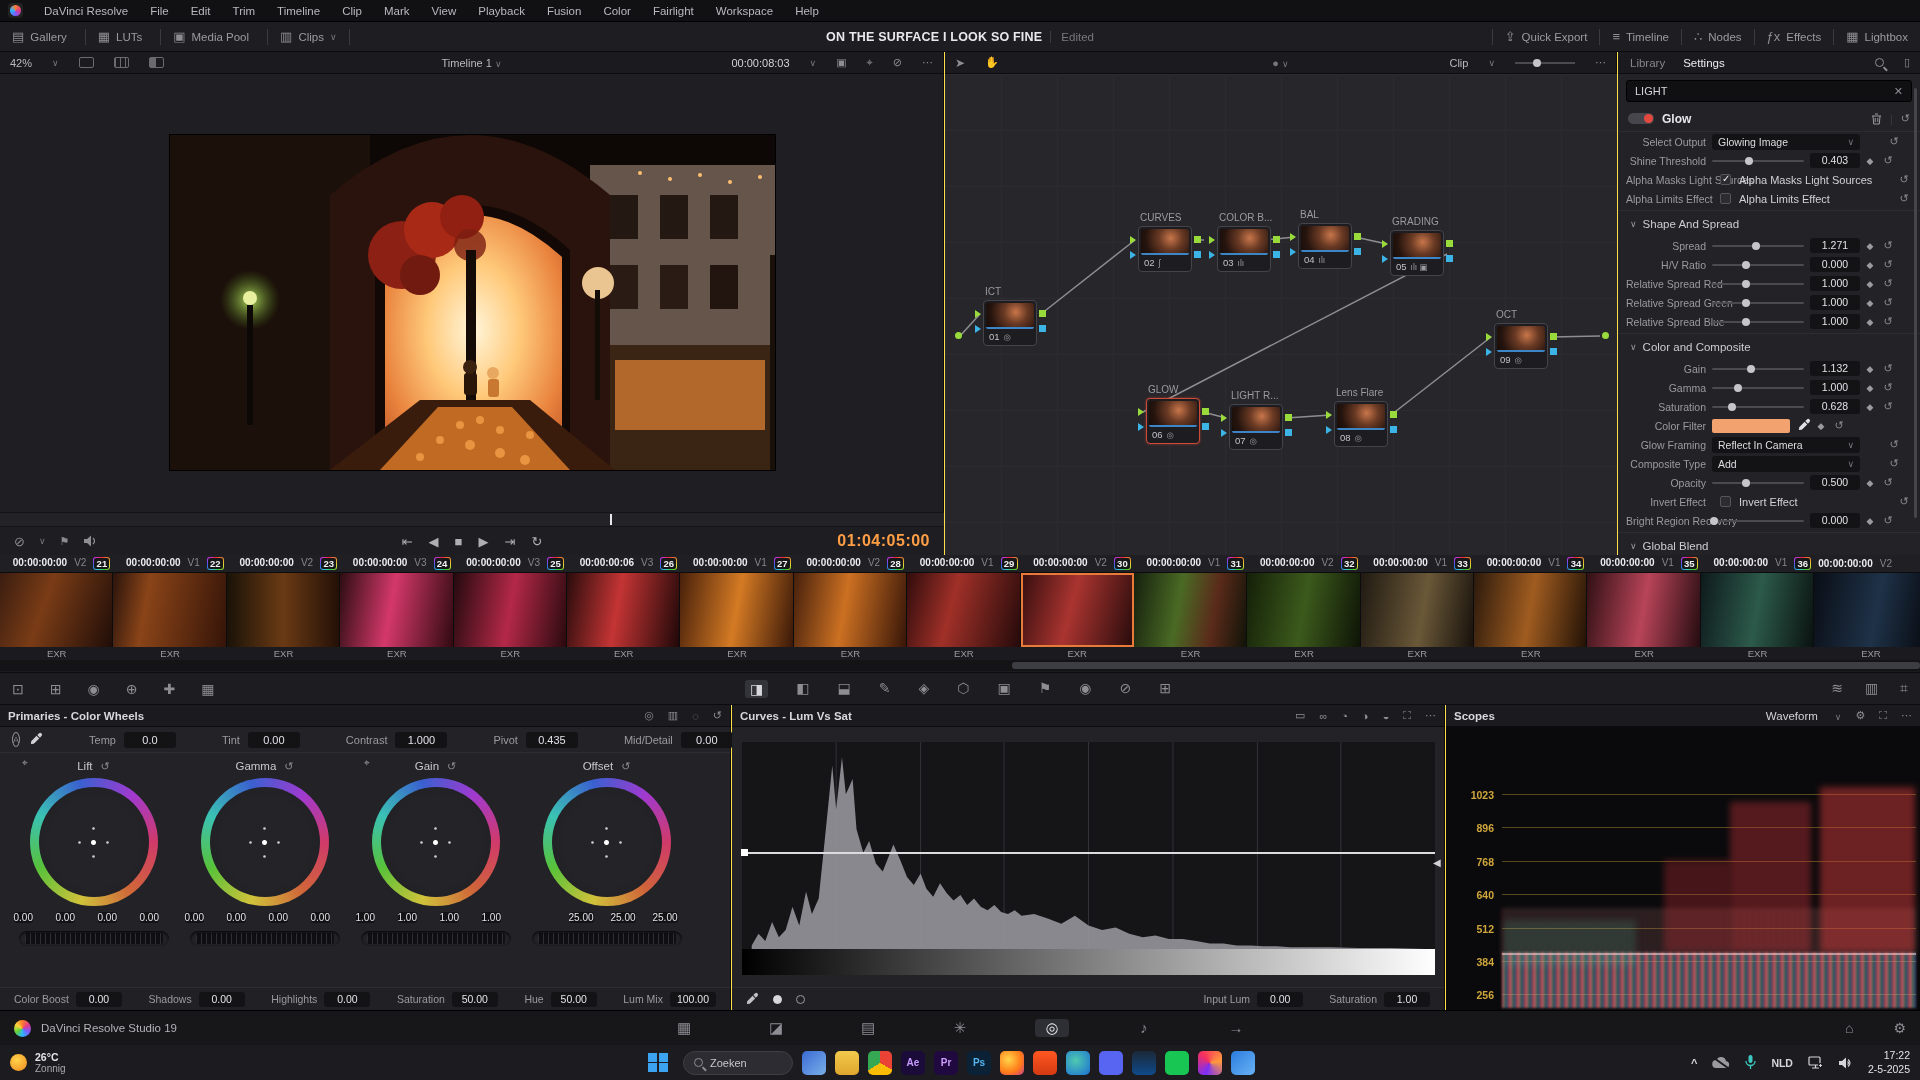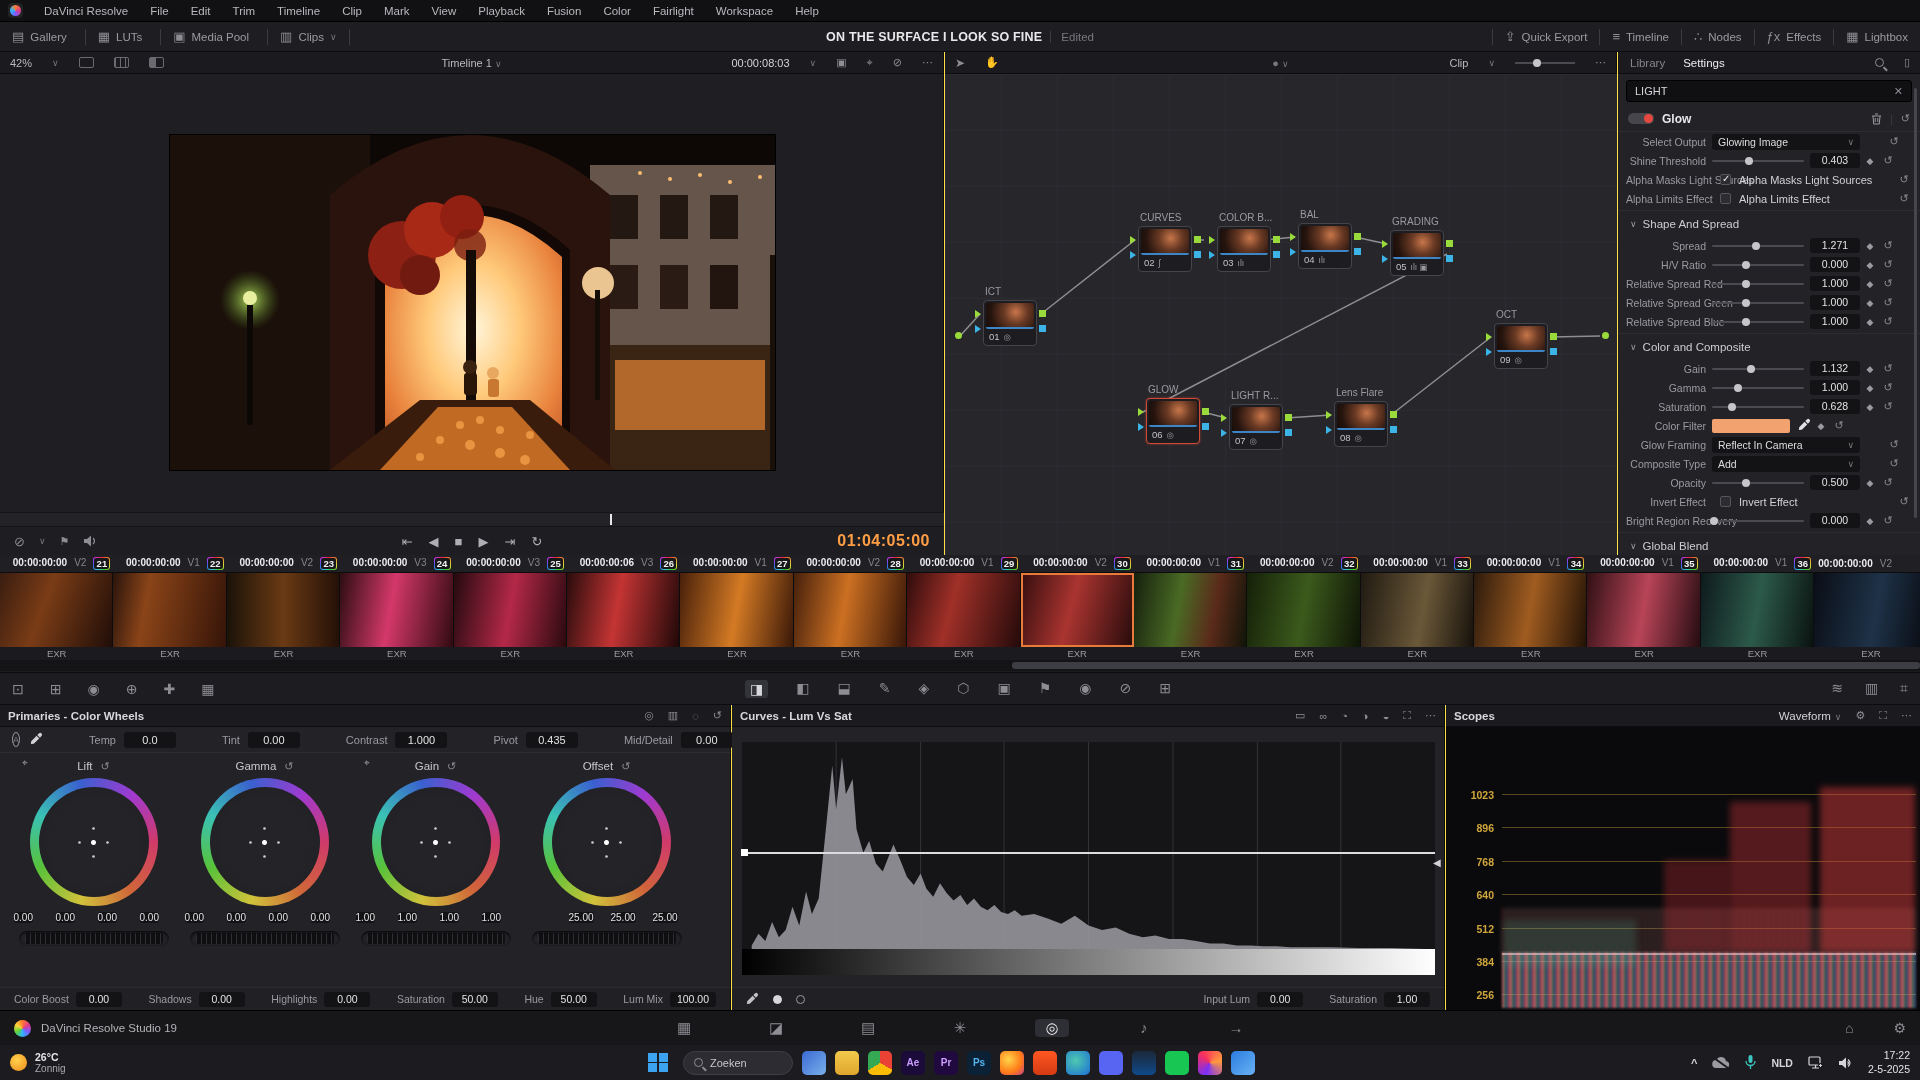--- a/index.html
+++ b/index.html
@@ -149,21 +149,21 @@
   .curveAnchor{position:absolute;left:-1px;top:107px;width:7px;height:7px;background:#fff;}
   #curvesBtm{position:absolute;left:0;bottom:0;width:100%;height:23px;border-top:1px solid #2c2c31;display:flex;align-items:center;gap:14px;padding:0 14px;background:#202025;}
   .dot-ind{width:9px;height:9px;border-radius:50%;border:1px solid #9a9aa0;display:inline-block;}
   .dot-ind.on{background:#d8d8dc;border-color:#d8d8dc;}
   #curvesBtm .fields{margin-left:auto;display:flex;gap:26px;}
   
   #scope{position:absolute;left:0;top:22px;width:474px;height:283px;background:#0a0a0c;overflow:hidden;}
   .lvl{position:absolute;left:0;width:48px;text-align:right;color:#d0a73c;font-size:10.5px;font-weight:bold;}
   .gline{position:absolute;left:56px;right:4px;height:1px;background:#57491d;}
   .wf{position:absolute;filter:blur(2px);}
-  #scopesPanel .bp-hd .mode{margin-left:auto;color:#d2d2d6;font-size:11.5px;display:flex;gap:4px;align-items:flex-end;}
+  #scopesPanel .bp-hd .mode{margin-left:auto;color:#d2d2d6;font-size:11.5px;display:flex;gap:17px;align-items:flex-end;}
   
   #appBar{position:absolute;left:0;top:1010px;width:1920px;height:35px;background:#17171a;border-top:1px solid #000;display:flex;align-items:center;padding:0 14px;}
   .rlogo{width:17px;height:17px;border-radius:50%;background:conic-gradient(#ff7a2f,#e03a8c,#7a5cff,#2fb4ff,#5cd43a,#ffd43a,#ff7a2f);margin-right:10px;}
   #appBar .name{color:#b4b4b8;font-size:11.5px;}
   .pages{position:absolute;left:0;right:0;display:flex;justify-content:center;gap:58px;pointer-events:none;}
   .pages span{color:#8d8d93;font-size:15px;width:34px;text-align:center;}
   .pages span.active{background:#2e2e35;border-radius:4px;color:#e4e4e8;}
   #appBar .right-ics{margin-left:auto;display:flex;gap:40px;color:#8d8d93;font-size:14px;}
   
   #taskbar{position:absolute;left:0;top:1045px;width:1920px;height:35px;background:#1c1c20;display:flex;align-items:center;padding:0 10px;}

